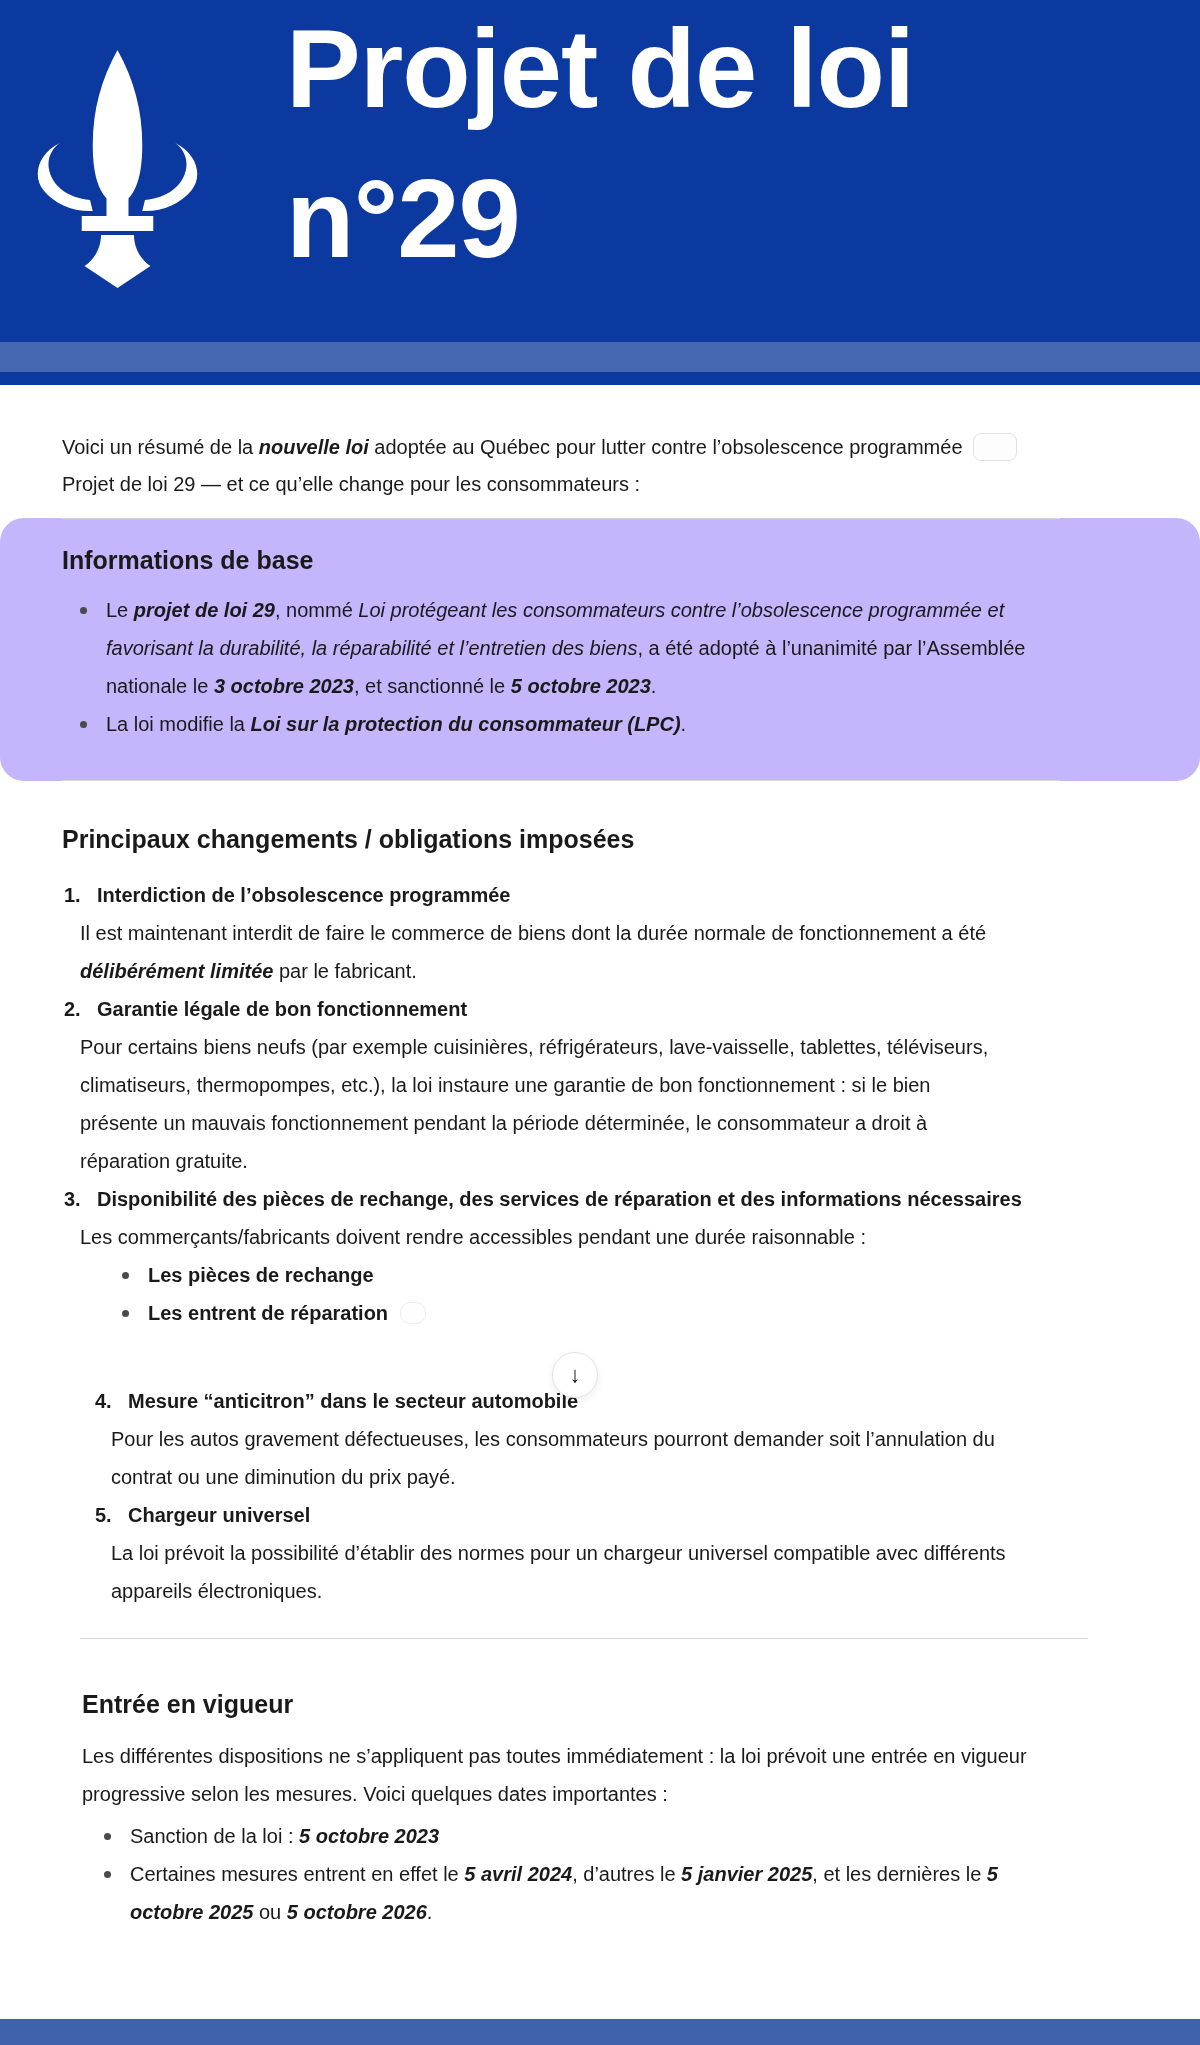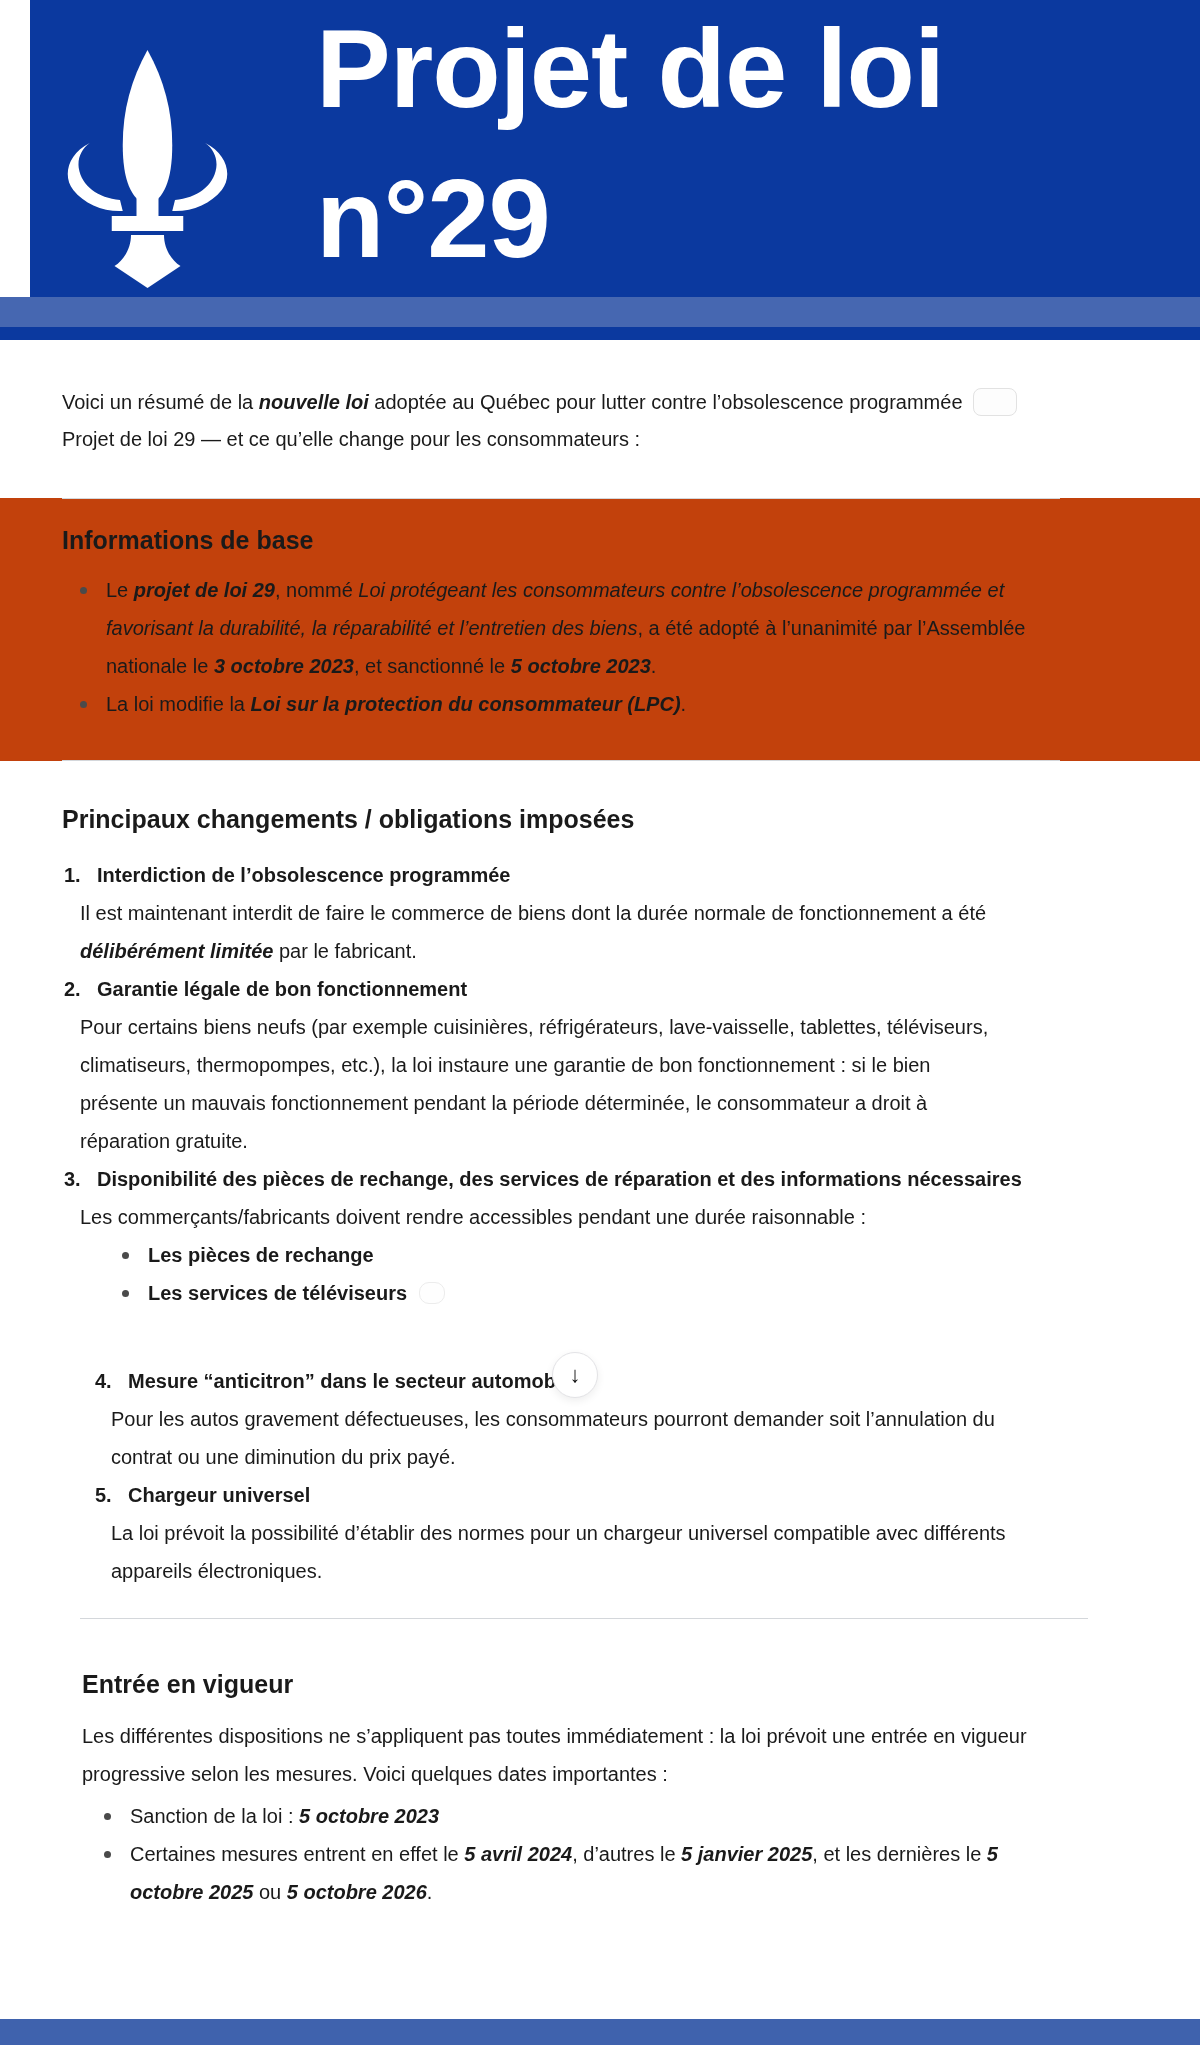--- a/index.html
+++ b/index.html
@@ -2,21 +2,21 @@
 <html><head>
 <meta charset="utf-8">
 <style>
   html,body{margin:0;padding:0;}
   body{
     width:1200px;height:2045px;position:relative;overflow:hidden;
     background:#ffffff;color:#1a1a1a;
     font-family:"Liberation Sans","DejaVu Sans",sans-serif;
   }
   
-  .hdr{height:297px;background:#0b399f;position:relative;margin-left:30px;}
+  .hdr{height:342px;background:#0b399f;position:relative;}
   .fleur{position:absolute;left:35px;top:50px;width:165px;height:240px;}
   .fleur svg{width:100%;height:100%;}
   .hdr-title{position:absolute;left:286px;top:-6px;color:#ffffff;
     font-weight:700;font-size:112px;line-height:150px;letter-spacing:-1px;white-space:nowrap;}
   .stripe-light{height:30px;background:#4667b1;}
   .stripe-dark{height:13px;background:#0b399f;}
 
   
   .b{font-weight:700;font-style:italic;}
   .i{font-style:italic;}
@@ -24,22 +24,22 @@
   .chip-large{display:inline-block;width:42px;height:26px;border:1px solid #e2e2e2;
     border-radius:8px;background:#fdfdfd;vertical-align:-7px;margin-left:10px;}
   .chip-small{display:inline-block;width:24px;height:20px;border:1px solid #ececec;
     border-radius:10px;background:#fefefe;vertical-align:-4px;margin-left:12px;}
   .dot{position:absolute;width:7px;height:7px;border-radius:50%;background:#4a4a4a;top:16px;}
 
   
   .intro{margin:44px 0 0 62px;font-size:20px;line-height:37px;}
 
   
-  .grayband{margin-top:40px;background:#c2410c;position:relative;
-    padding:28px 0 38px 62px;}
+  .grayband{margin-top:15px;background:#c4b5fd;position:relative;
+    padding:28px 0 38px 62px;border-radius:24px;}
   .hrline{position:absolute;left:62px;right:140px;height:1px;background:#d4d7db;}
   .hr-top{top:0;} .hr-bot{bottom:0;}
   .grayband h2{margin-bottom:16px;}
   .dli{position:relative;padding-left:44px;font-size:20px;line-height:38px;}
   .dli .dot{left:18px;}
 
   
   .changes{margin:44px 16px 0 62px;}
   .changes h2{margin-bottom:22px;}
   .nitem{position:relative;font-size:20px;line-height:38px;}
@@ -128,21 +128,21 @@
     <span class="nmark">3.</span>
     <div class="ntitle">Disponibilité des pièces de rechange, des services de réparation et des informations nécessaires</div>
     <div class="nbody"><span>Les commerçants/fabricants doivent rendre accessibles pendant une durée raisonnable :</span></div>
     <div class="sublist">
       <div class="sub">
         <span class="dot"></span>
         <span><span>Les pièces de rechange</span></span>
       </div>
       <div class="sub">
         <span class="dot"></span>
-        <span><span>Les services de téléviseurs</span><span class="chip-small"></span></span>
+        <span><span>Les entrent de réparation</span><span class="chip-small"></span></span>
       </div>
     </div>
   </div>
 
   <div class="shift-group">
     <div class="nitem">
       <span class="nmark">4.</span>
       <div class="ntitle">Mesure “anticitron” dans le secteur automobile</div>
       <div class="nbody"><span>Pour les autos gravement défectueuses, les consommateurs pourront demander soit l’annulation du</span><br><span>contrat ou une diminution du prix payé.</span></div>
     </div>

